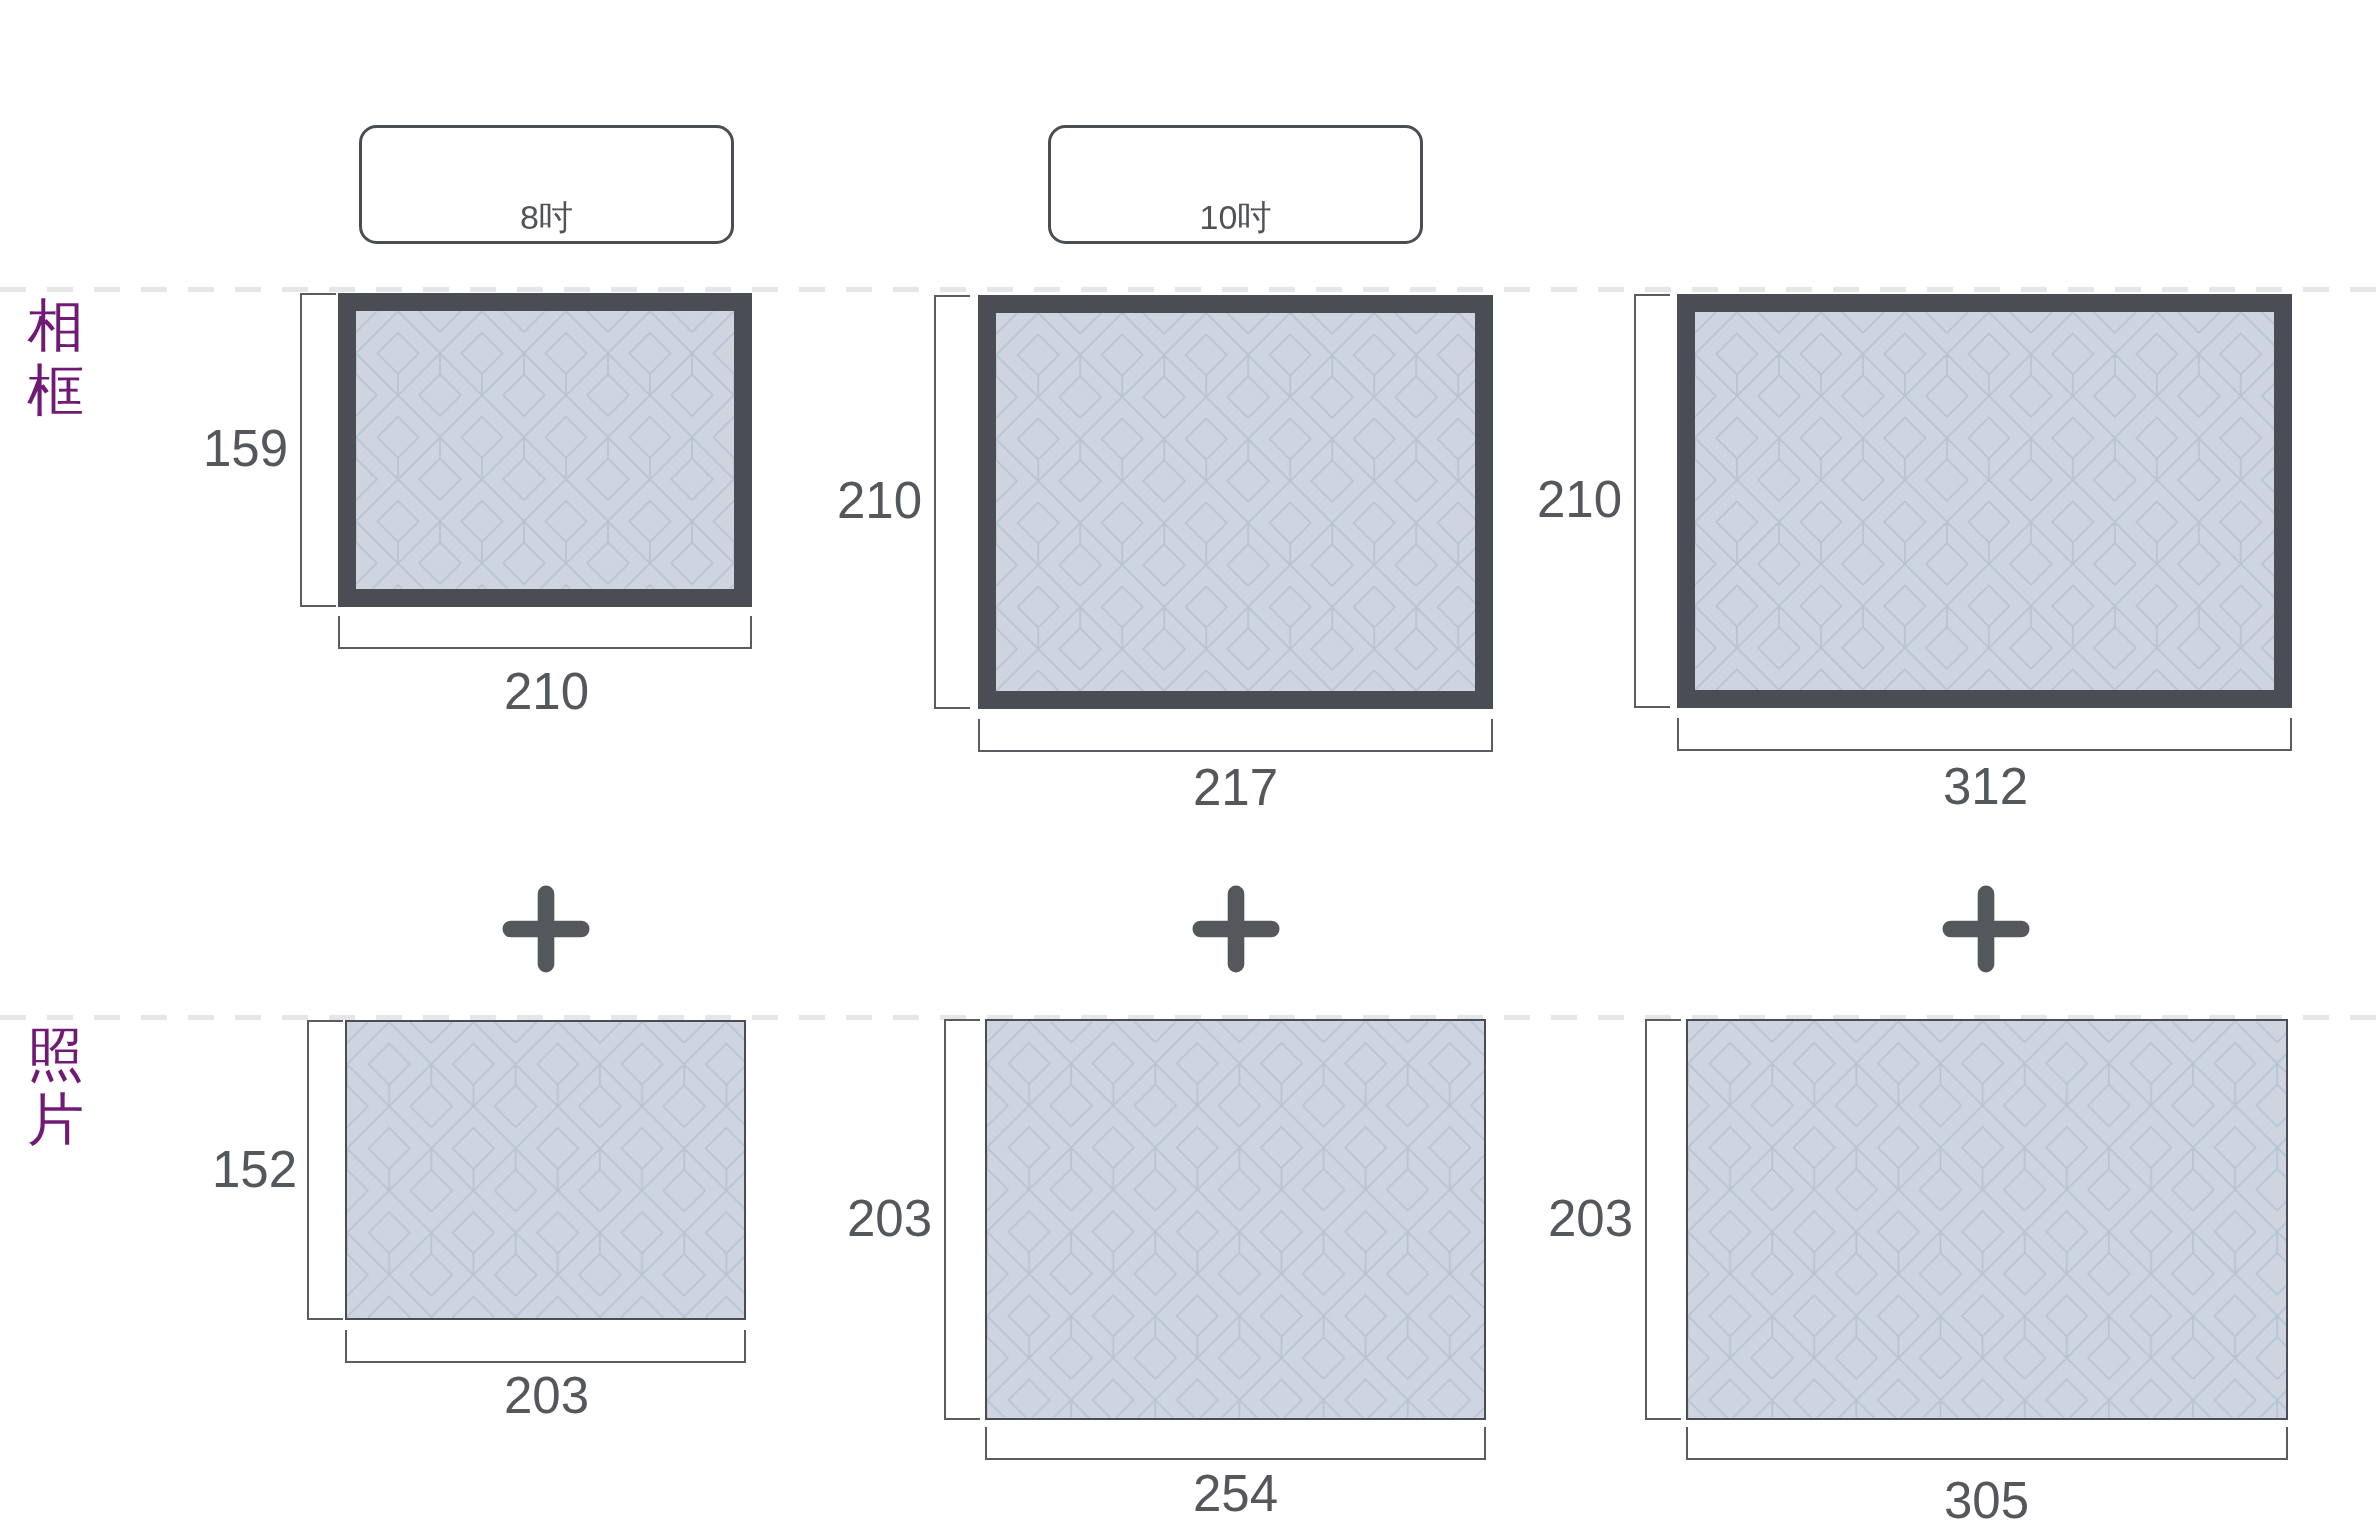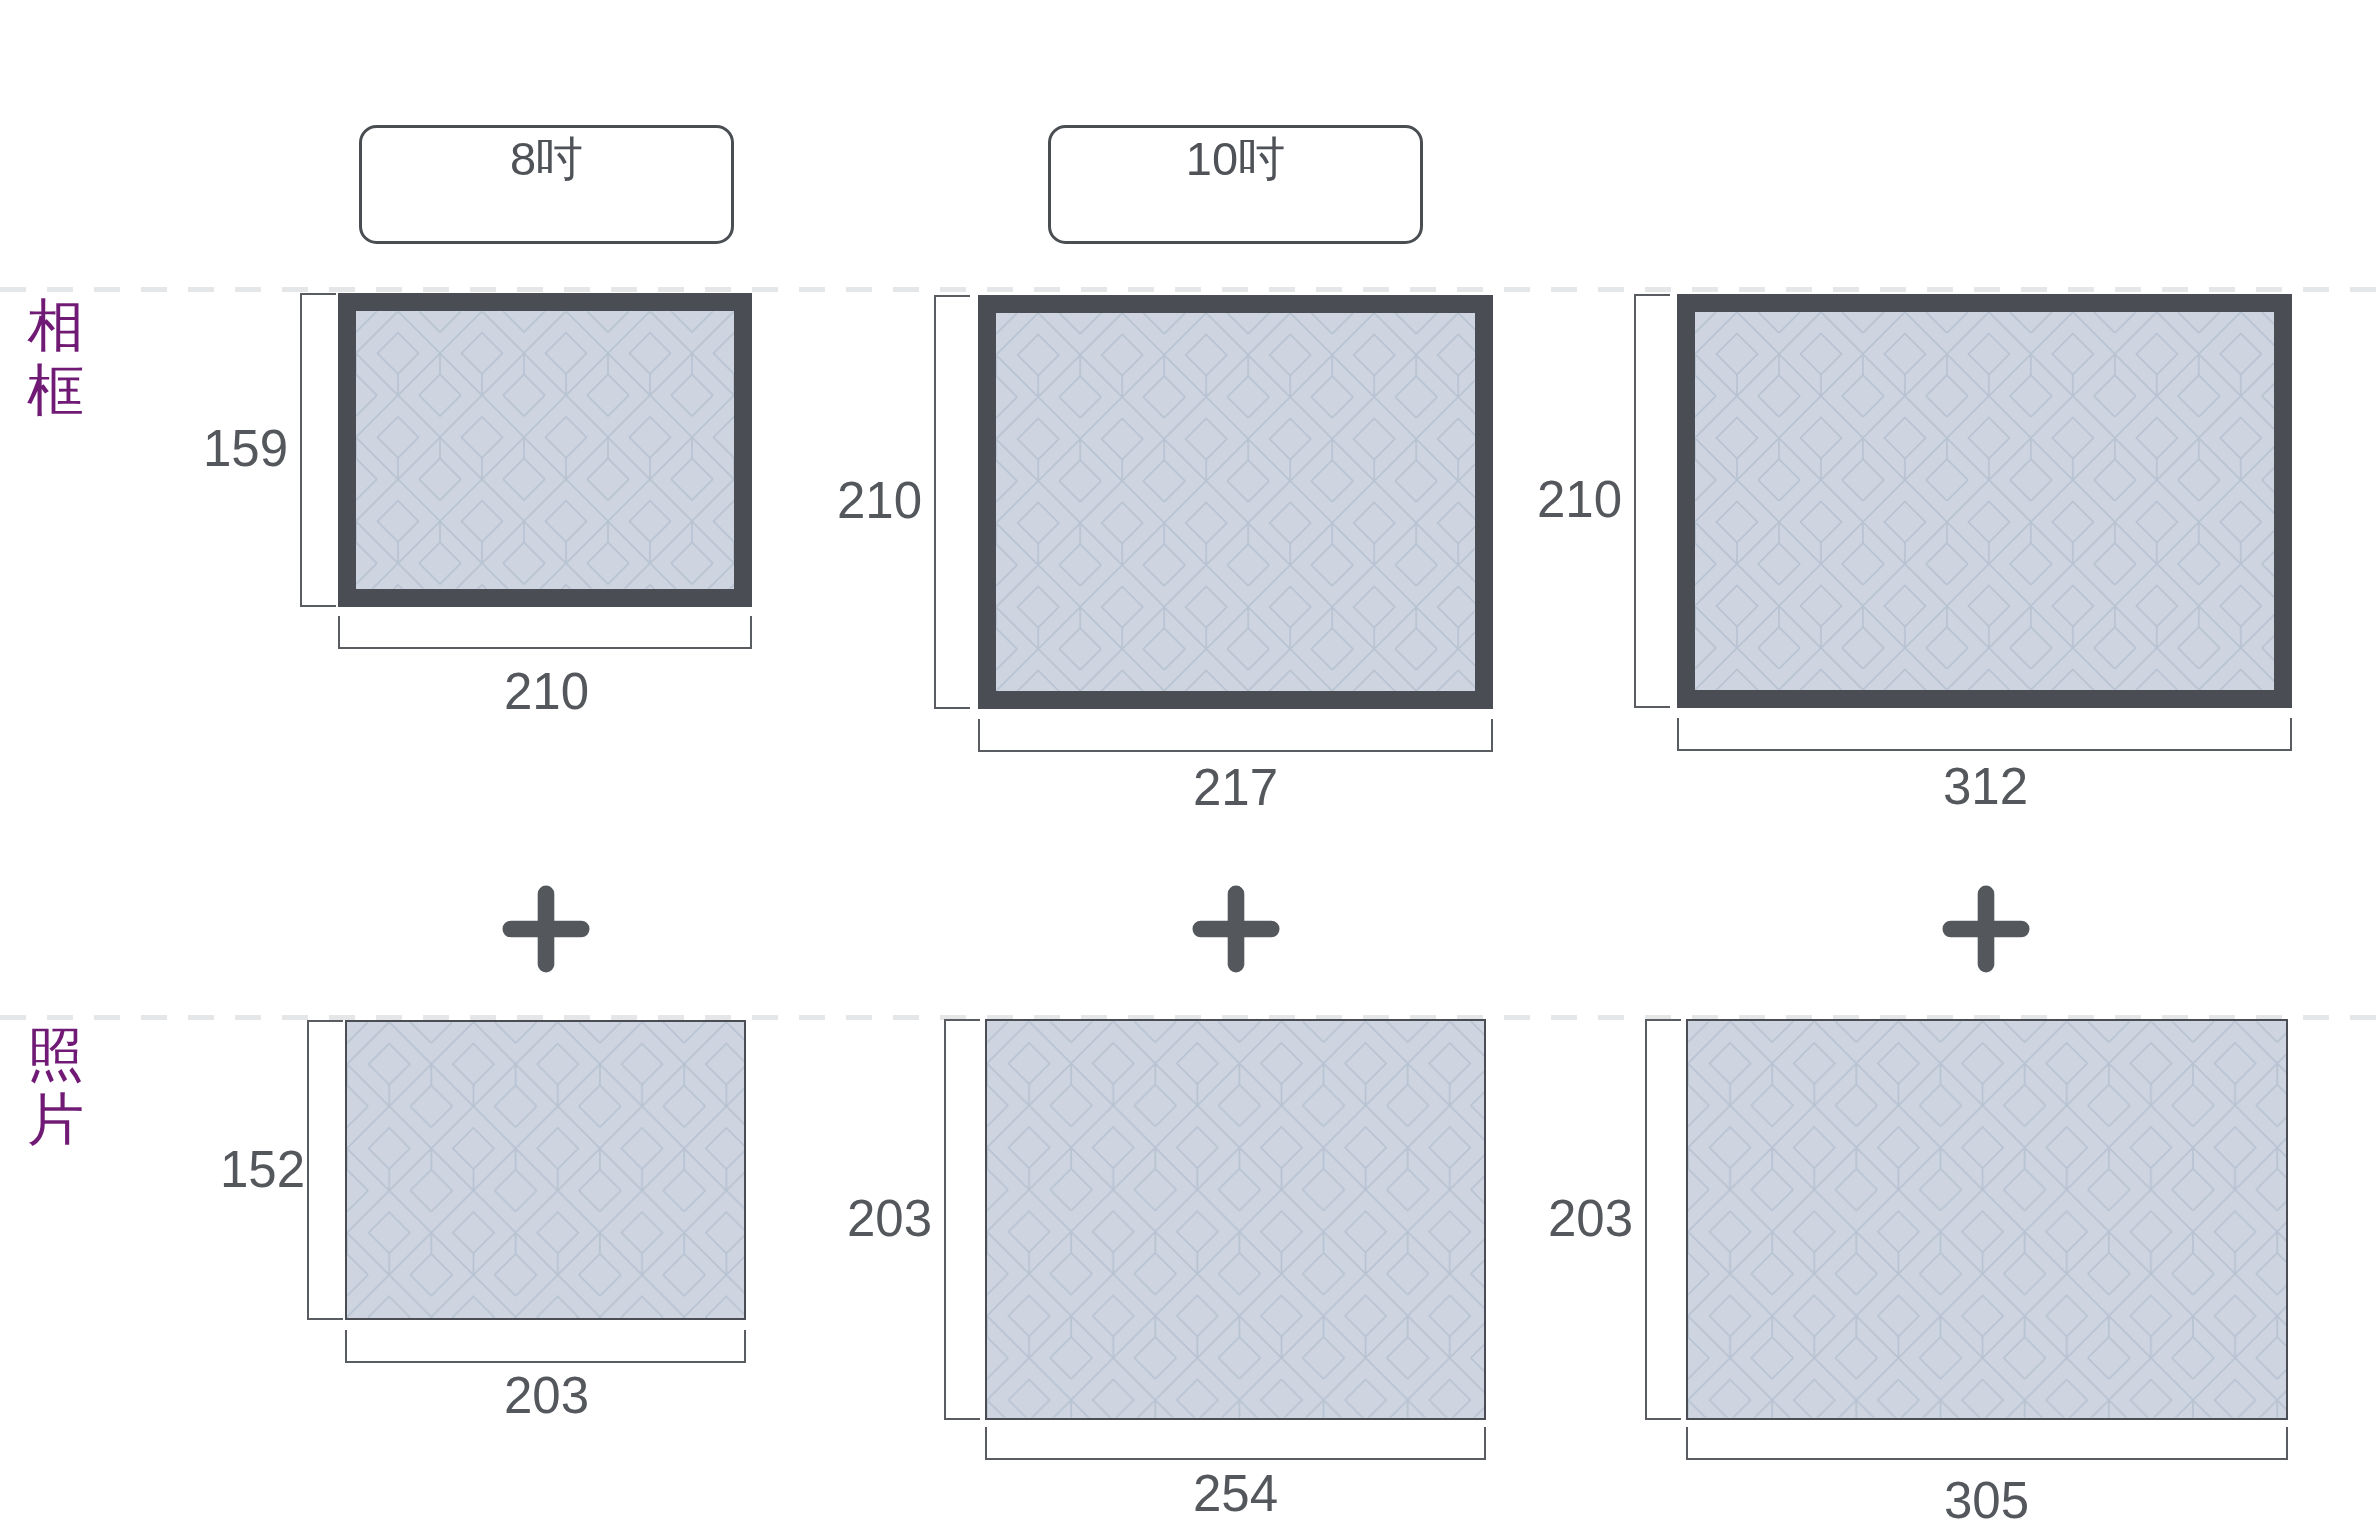--- a/index.html
+++ b/index.html
@@ -9,22 +9,22 @@
   
   .dash{position:absolute;left:0;width:2380px;height:4.9px;
         background:repeating-linear-gradient(90deg,#e5e6e8 0 26px,transparent 26px 47px);}
 
   
   .rowlabel{position:absolute;left:27px;width:62px;font-size:57px;line-height:1.14;
             letter-spacing:2px;word-break:break-all;color:#701a75;}
 
   
   .sizebox{position:absolute;top:125px;width:375px;height:119px;box-sizing:border-box;
-           border:3.9px solid #4a4d52;border-radius:17.6px;display:flex;align-items:flex-start;
-           justify-content:center;font-size:47px;color:#4f5257;background:#ffffff;}
+           border:3.9px solid #4a4d52;border-radius:17.6px;display:flex;align-items:flex-end;
+           justify-content:center;font-size:34px;color:#4f5257;background:#ffffff;}
 
   
   .frame{position:absolute;box-sizing:border-box;border:18.5px solid #4a4e54;background:#ced5e0;}
   .photo{position:absolute;box-sizing:border-box;border:2.9px solid #4a4e54;background:#ced5e0;}
   .frame svg,.photo svg{display:block;width:100%;height:100%;}
 
   
   .vbracket{position:absolute;width:36px;box-sizing:border-box;
             border-left:2.9px solid #595c61;border-top:2.9px solid #595c61;border-bottom:2.9px solid #595c61;}
   .hbracket{position:absolute;height:33px;box-sizing:border-box;
@@ -89,21 +89,21 @@
       <line x1="9" y1="45" x2="81" y2="45"></line>
     </g>
   </svg>
 
   <div class="photo" style="left:345px;top:1020px;width:401px;height:300px">
     <svg viewBox="0 0 405 302" width="395" height="295">
         <rect width="100%" height="100%" fill="url(#geo)"></rect>
       </svg>
   </div>
   <div class="vbracket" style="left:307px;top:1020px;height:300px"></div>
-  <div class="dim v" style="left:159px;top:1139px">152</div>
+  <div class="dim v" style="left:151px;top:1139px">152</div>
   <div class="hbracket" style="left:345px;top:1330px;width:401px"></div>
   <div class="dim h" style="left:439px;top:1365px">203</div>
 
   <div class="frame" style="left:978px;top:295px;width:515px;height:414px">
     <svg viewBox="0 0 490 387" width="478" height="377">
         <rect width="100%" height="100%" fill="url(#geo)"></rect>
       </svg>
   </div>
   <div class="vbracket" style="left:934px;top:295px;height:414px"></div>
   <div class="dim v" style="left:776px;top:470px">210</div>

